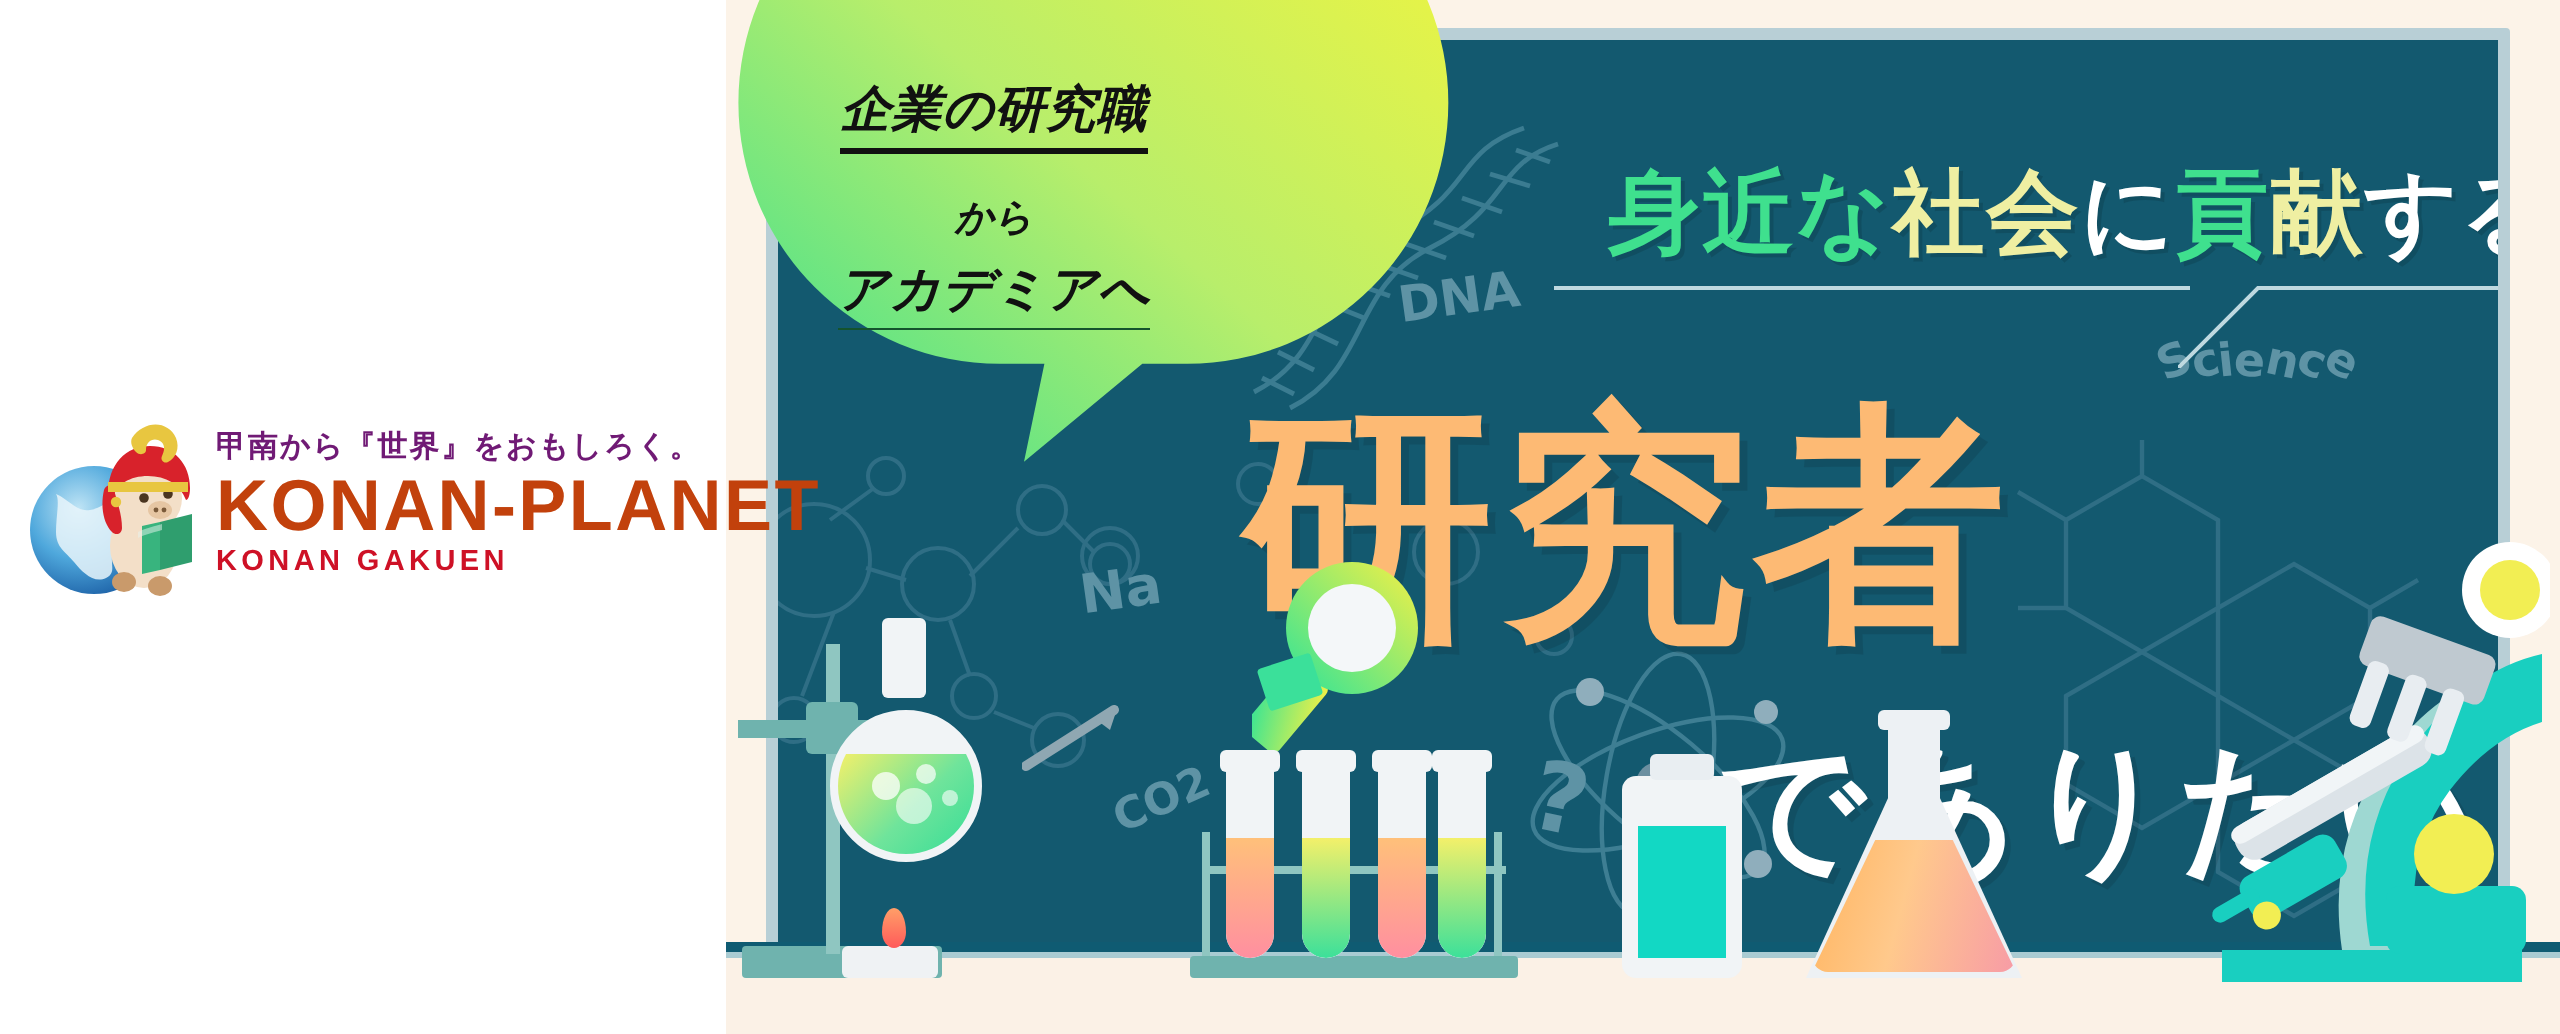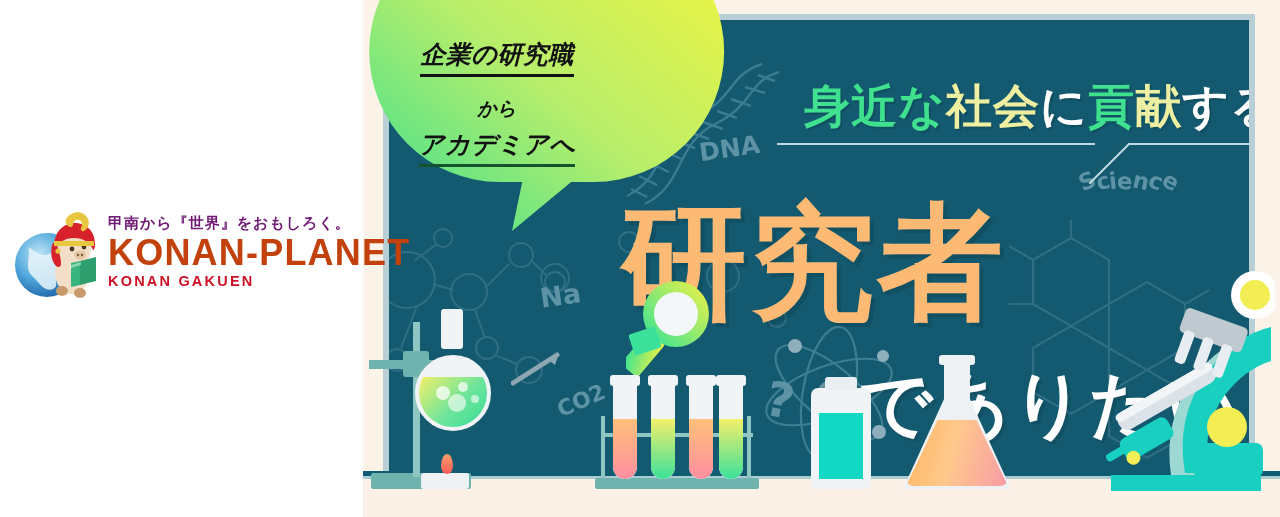--- a/index.html
+++ b/index.html
@@ -132,21 +132,21 @@
   
   .bubble-layer{ position:absolute; left:363px; top:0; width:917px; height:430px; z-index:20; pointer-events:none; }
   .bubble-text{
     position:absolute; left:28px; top:38px; width:212px; z-index:22;
     text-align:center; color:#111111; font-weight:900;
     font-family:"DejaVu Sans","Liberation Sans",sans-serif;
     font-style:italic;
   }
   .bt1{ font-size:25px; letter-spacing:.5px; border-bottom:3px solid #111; display:inline-block; padding-bottom:3px; }
   .bt2{ font-size:19px; margin-top:19px; display:block; }
-  .bt3{ font-size:25px; letter-spacing:.5px; border-bottom:3px solid #14532d; display:inline-block; padding-bottom:3px; margin-top:6px;}
+  .bt3{ font-size:25px; letter-spacing:.5px; border-bottom:1px solid #14532d; display:inline-block; padding-bottom:3px; margin-top:6px;}
 
   
   .stand-base{ position:absolute; left:8px; bottom:28px; width:100px; height:16px; background:#6FB3AE; border-radius:2px; z-index:9; }
   .stand-rod { position:absolute; left:50px; bottom:40px; width:7px; height:155px; background:#8FC6C1; z-index:9; }
   .stand-arm { position:absolute; left:6px; bottom:148px; width:100px; height:9px; background:#6FB3AE; z-index:9; }
   .stand-clamp{ position:absolute; left:40px; bottom:140px; width:26px; height:26px; background:#6FB3AE; border-radius:3px; z-index:9; }
 
   
   .rflask-neck{ position:absolute; left:78px; bottom:168px; width:22px; height:40px; background:#F1F4F6; border-radius:3px; z-index:9; }
   .rflask-bulb{

